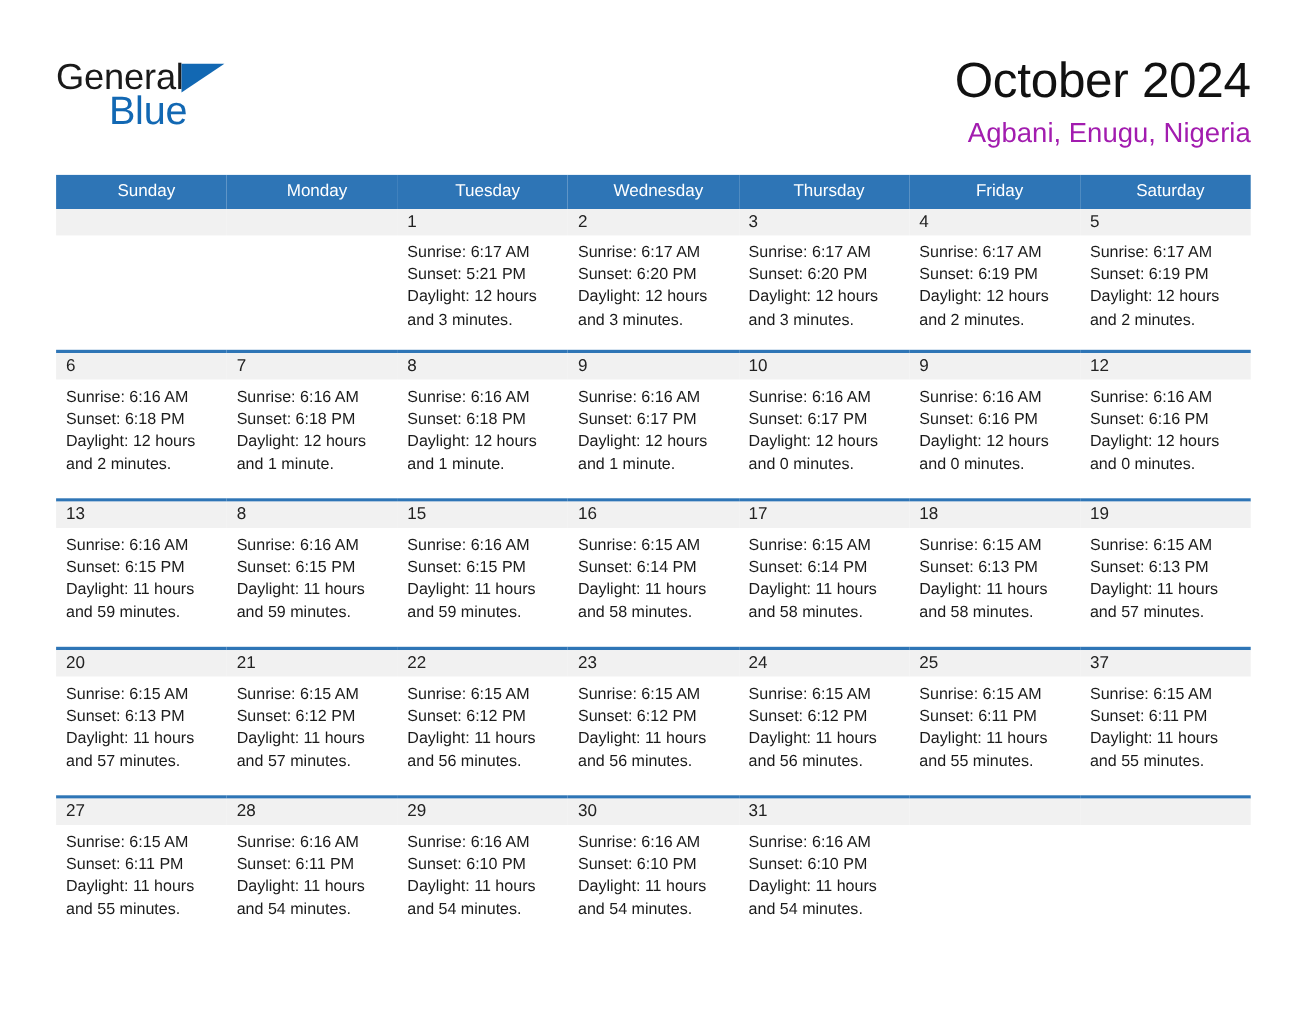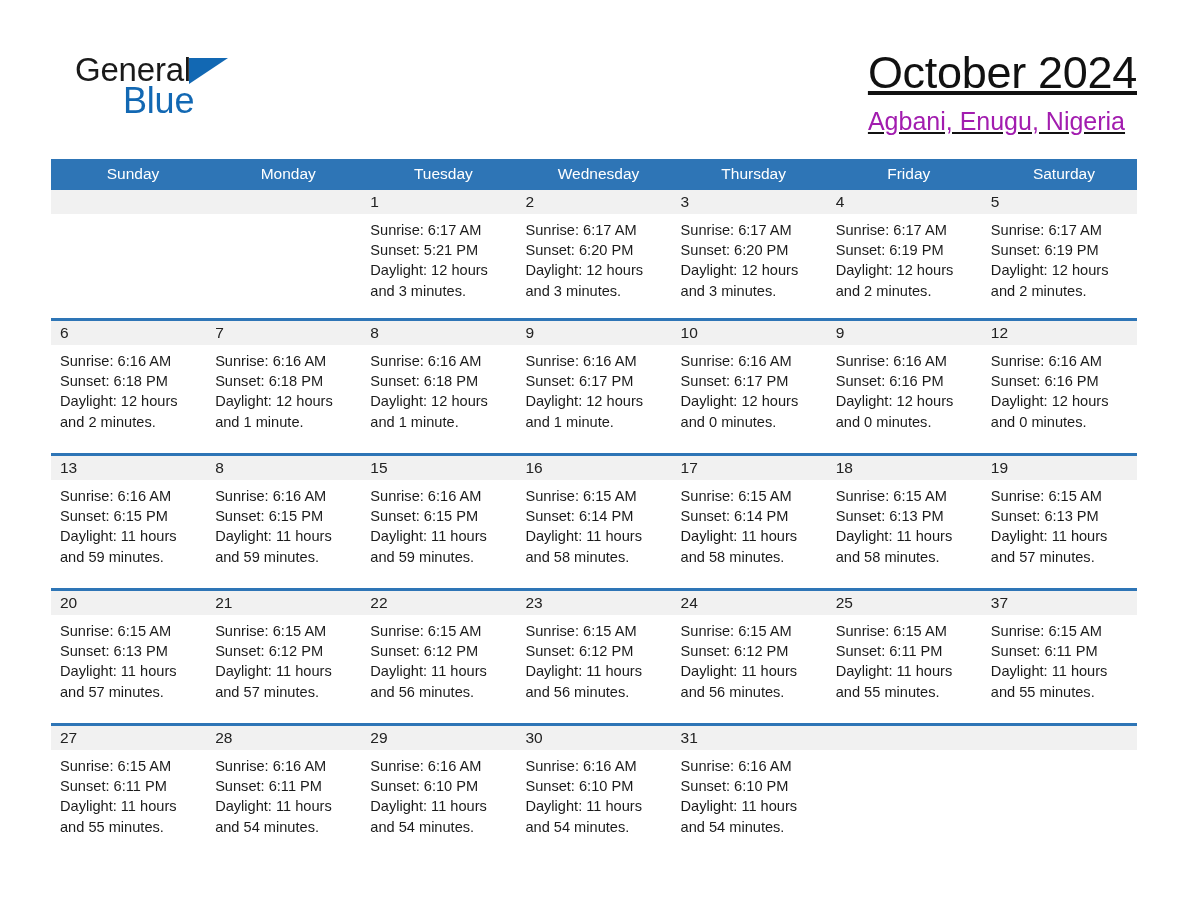--- a/index.html
+++ b/index.html
@@ -32,21 +32,20 @@
     display: flex;
     align-items: flex-start;
     justify-content: space-between;
   }
   .brand {
     position: relative;
     width: 220px;
     height: 80px;
     padding-top: 8px;
     box-sizing: border-box;
-    margin-left: 24px;
   }
   .brand-row1 {
     position: relative;
     display: block;
     font-size: 33px;
     line-height: 36px;
     letter-spacing: -0.2px;
     color: #1a1a1a;
     font-weight: 400;
     white-space: nowrap;
@@ -64,22 +63,22 @@
     display: block;
     margin-top: -5px;
     margin-left: 48px;
     font-size: 36px;
     line-height: 36px;
     color: #1268b3;
     font-weight: 400;
     letter-spacing: -0.2px;
   }
   .title-block {
+    text-align: right;
     padding-top: 2px;
-    text-decoration: underline;
   }
   .cal-title {
     font-size: 45px;
     line-height: 54px;
     font-weight: 400;
     color: #111111;
     letter-spacing: -0.3px;
     white-space: nowrap;
   }
   .cal-subtitle {

